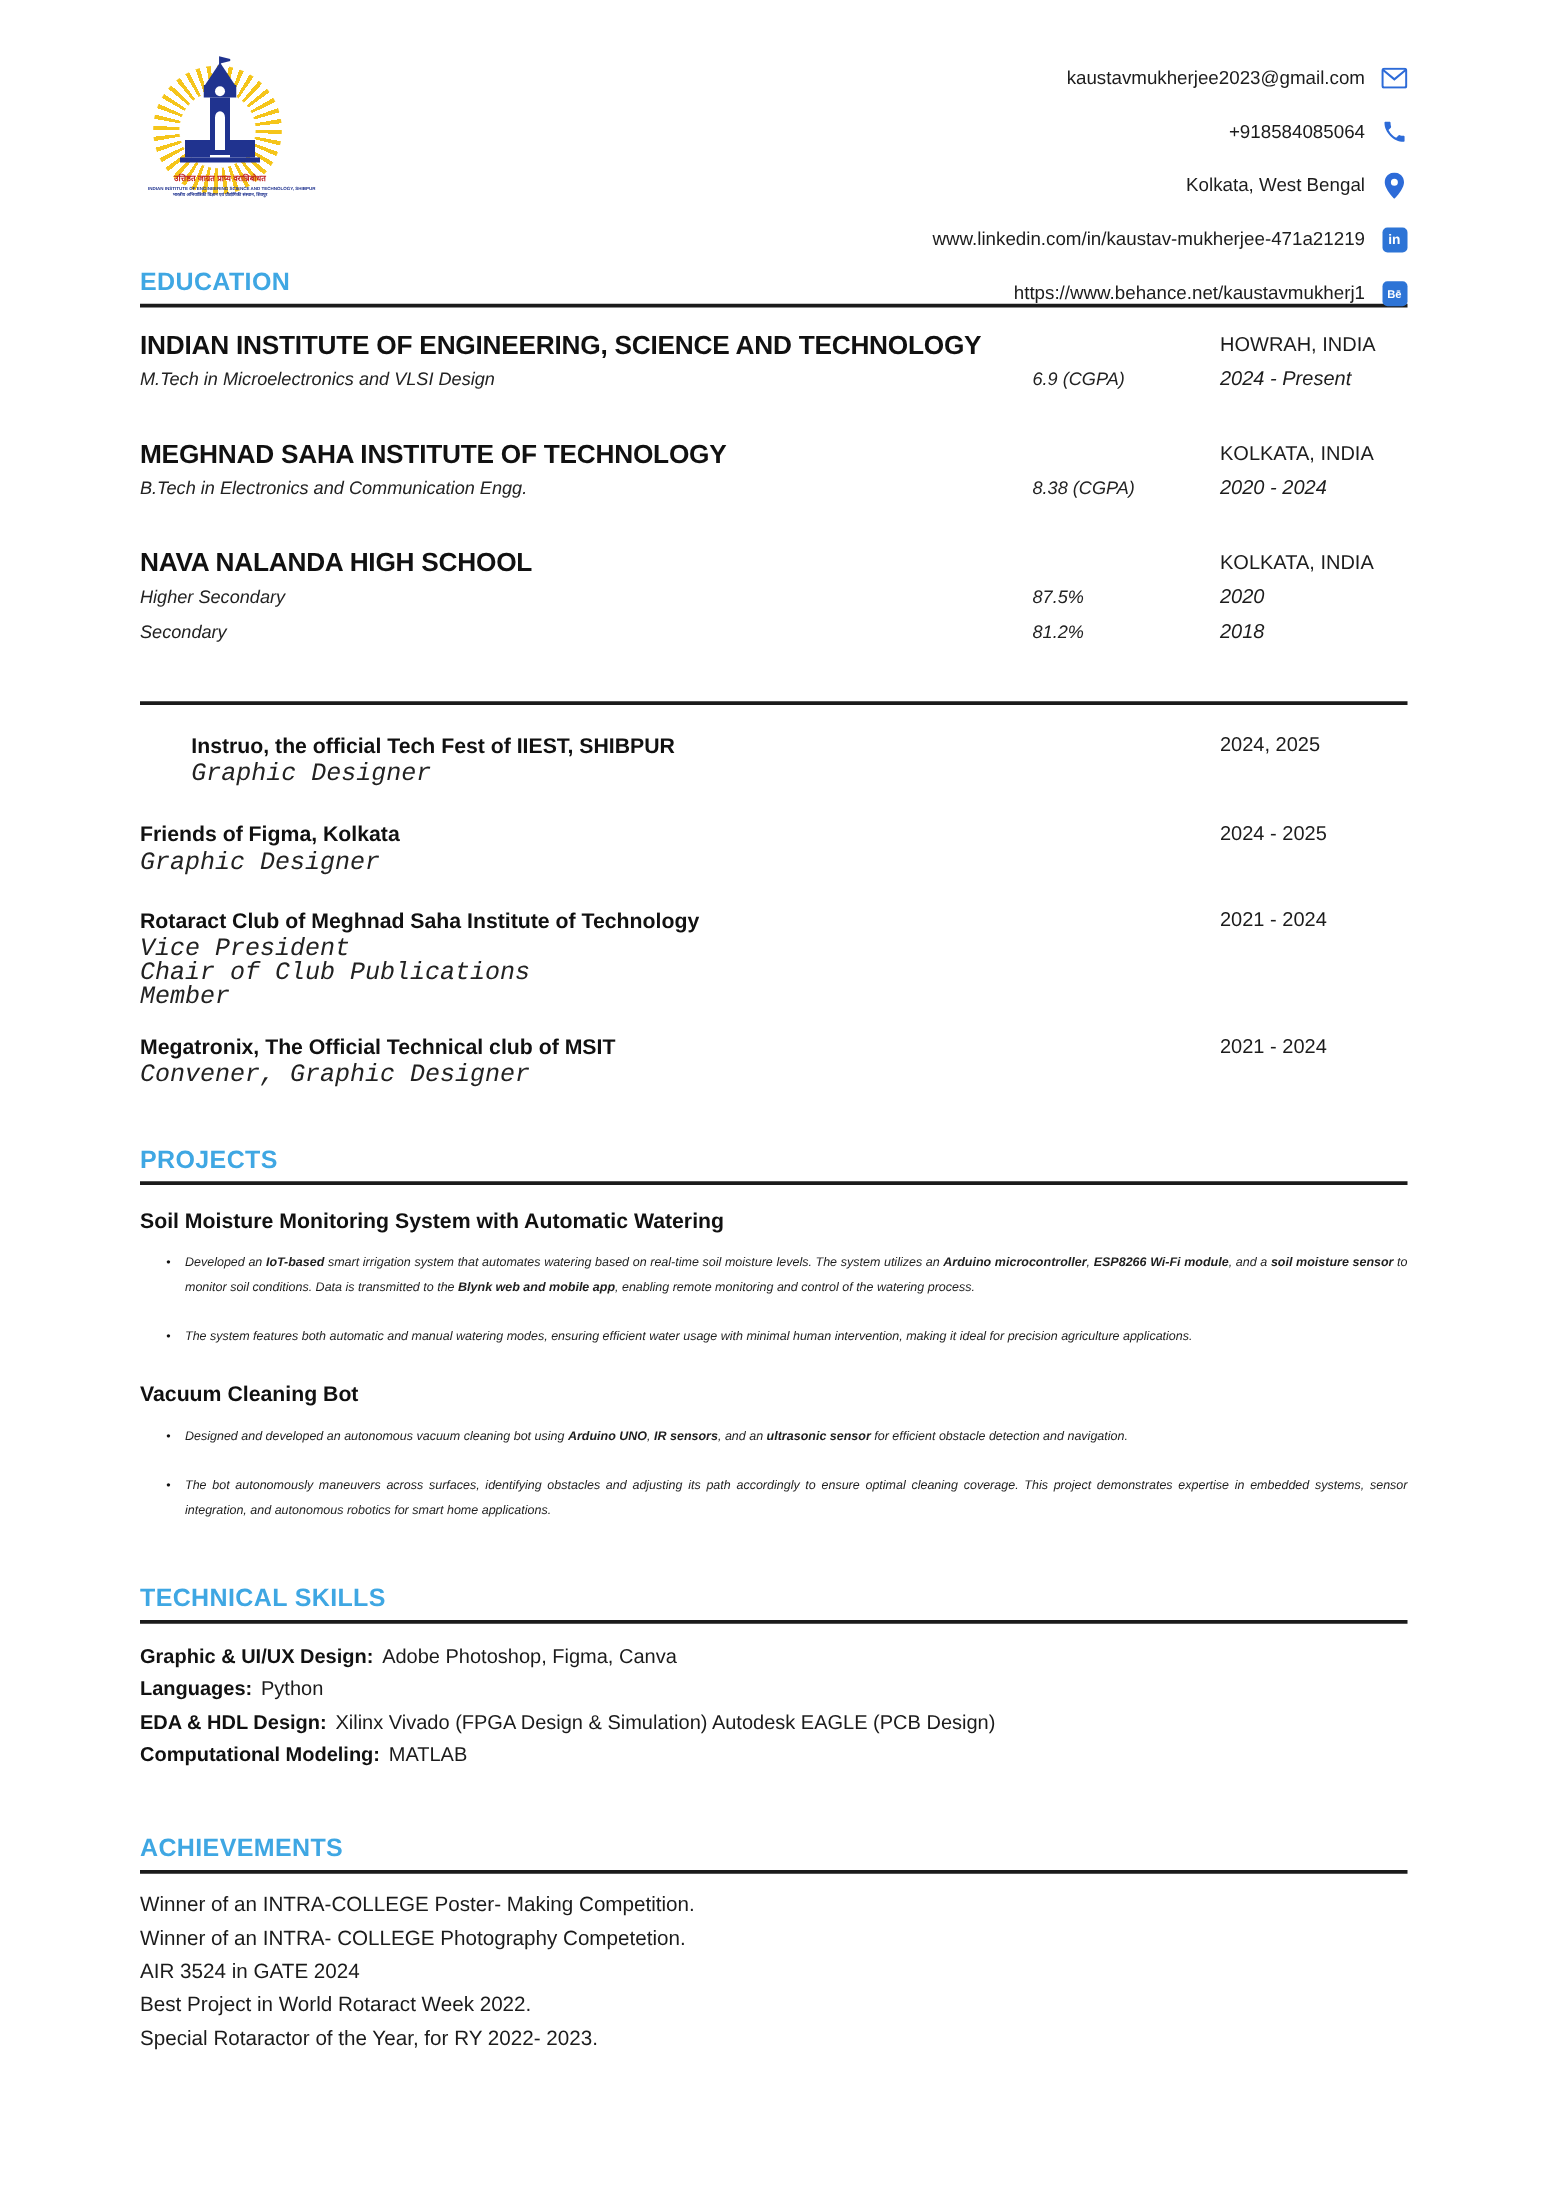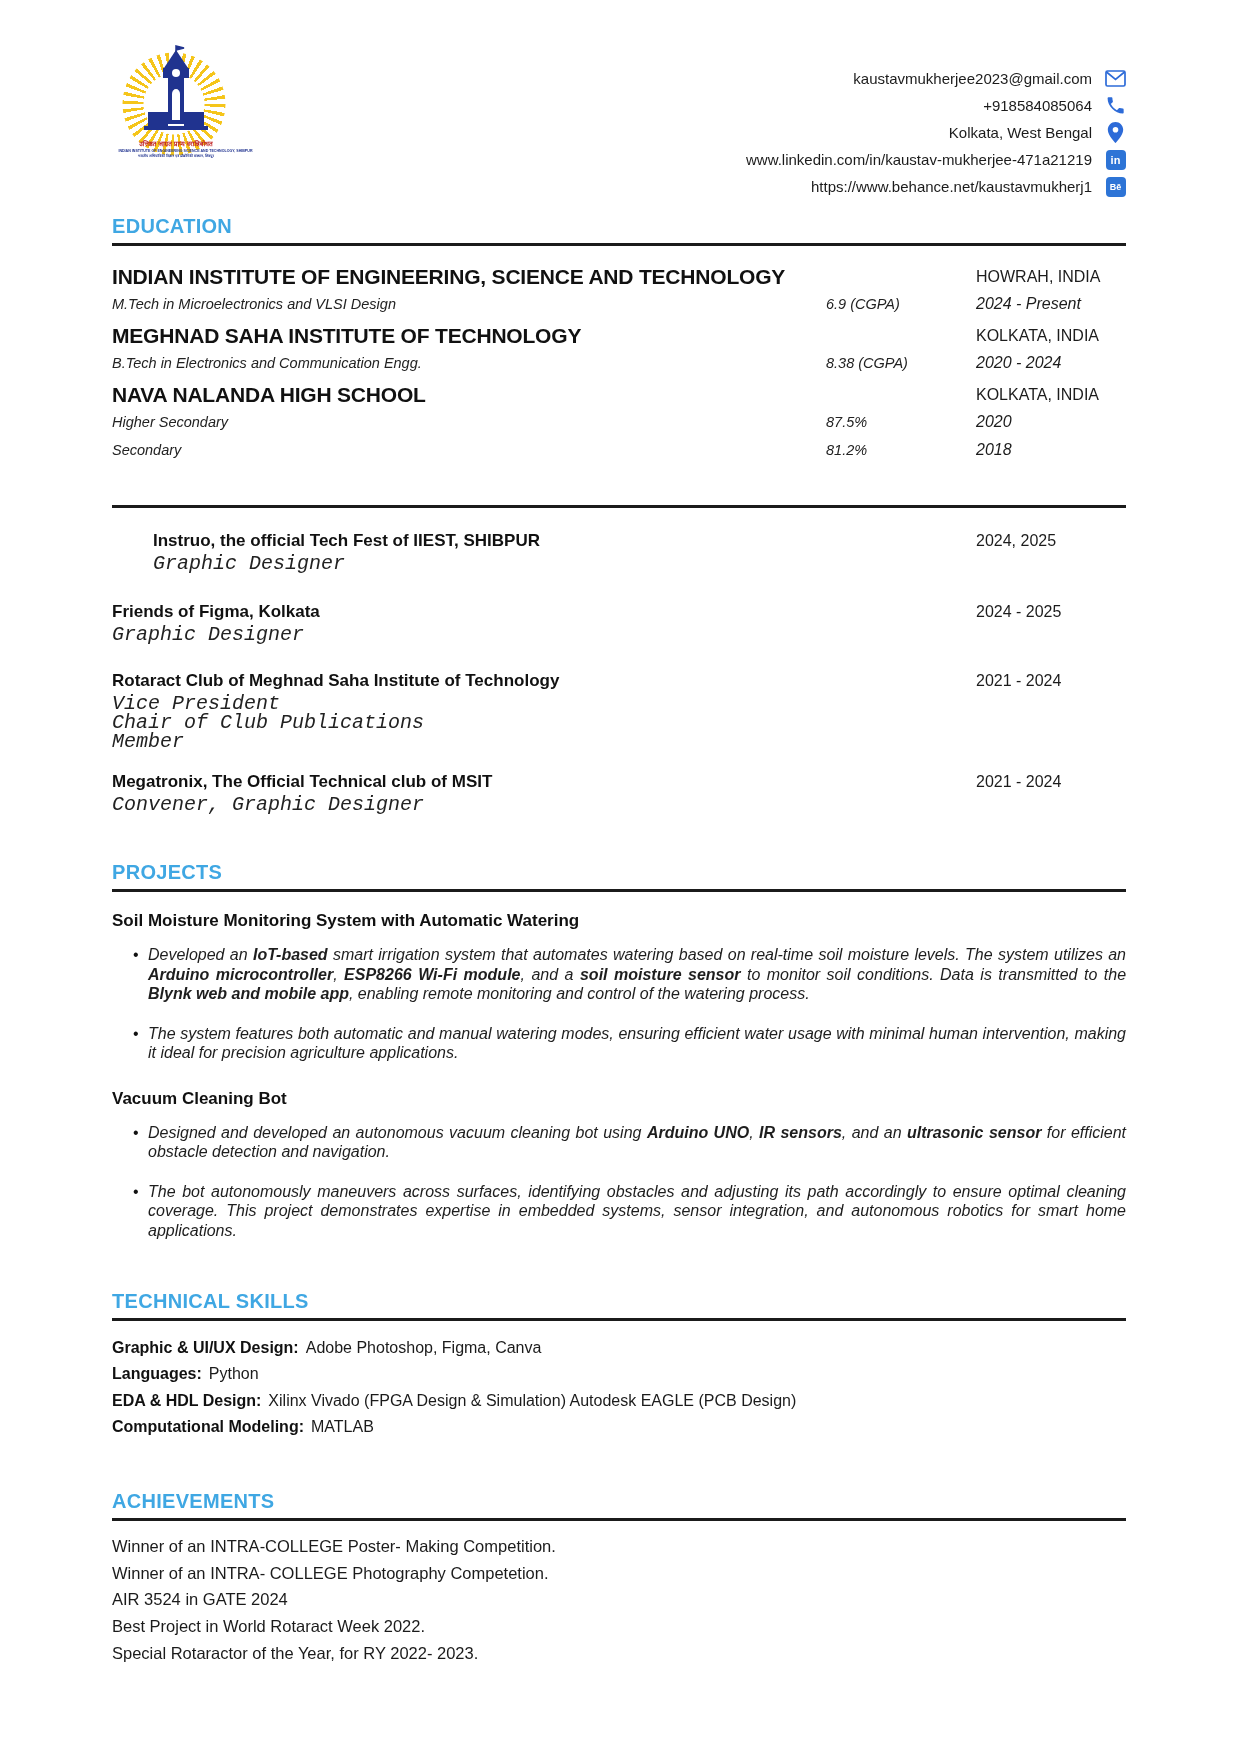--- a/index.html
+++ b/index.html
@@ -19,36 +19,36 @@
     -webkit-mask:radial-gradient(circle, transparent 30px, #000 31px 51px, transparent 52px);
     mask:radial-gradient(circle, transparent 30px, #000 31px 51px, transparent 52px);
   }
   .tower{position:absolute;left:0;top:0;width:124px;height:96px;}
   .logo-line-red{font-size:7px;line-height:8px;color:#c02222;font-weight:700;white-space:nowrap;transform:scale(.92);}
   .logo-line-blue{font-size:4px;line-height:5px;color:#20338F;font-weight:700;white-space:nowrap;transform:scale(.9);}
   .name-block{margin-left:128px;padding-top:2px;}
   .name{margin:0;font-size:43px;line-height:44px;font-weight:700;letter-spacing:-1px;color:#111;}
   .subs{margin-top:9px;}
   .sub{font-size:15px;line-height:23px;color:#222;}
-  .contact{position:absolute;right:0;top:20px;display:flex;flex-direction:column;gap:6px;align-items:flex-end;}
+  .contact{position:absolute;right:0;top:4px;display:flex;flex-direction:column;gap:22px;align-items:flex-end;}
   .crow{display:flex;align-items:center;justify-content:flex-end;gap:13px;height:21px;}
   .ctext{font-size:15px;color:#1c1c1c;white-space:nowrap;}
   .cicon{width:21px;height:21px;display:flex;align-items:center;justify-content:center;}
   .badge{width:20px;height:20px;border-radius:4px;background:#2D74D6;color:#fff;display:flex;align-items:center;justify-content:center;font-weight:700;}
   .badge.in{font-size:11px;}
   .badge.be{font-size:9px;}
 
   
   .sec{margin-left:112px;margin-right:115px;}
   .sec-h{margin:0;font-size:20px;line-height:22px;font-weight:700;color:#3FA7E3;letter-spacing:.3px;}
   .rule{height:3px;background:#1b1b1b;margin-top:6px;}
 
   .sec-education{margin-top:35px;}
   .edu-item{margin-top:20px;}
-  .edu-item + .edu-item{margin-top:12px;}
+  .edu-item + .edu-item{margin-top:40px;}
   .edu-head{display:grid;grid-template-columns:1fr 150px;}
   .school{font-size:21px;line-height:22px;font-weight:700;letter-spacing:-.2px;color:#111;}
   .loc{font-size:16px;line-height:22px;color:#1c1c1c;}
   .edu-row{display:grid;grid-template-columns:714px 150px 1fr;margin-top:7px;}
   .edu-row + .edu-row{margin-top:10px;}
   .program,.score{font-size:14.5px;line-height:18px;font-style:italic;color:#222;}
   .period{font-size:16px;line-height:18px;font-style:italic;color:#1c1c1c;}
 
   .sec-experience{margin-top:46px;}
   .exp-item{display:grid;grid-template-columns:1fr 150px;}
@@ -58,21 +58,21 @@
   .exp-item.m20{margin-top:20px;}
   .org{font-size:17px;line-height:22px;font-weight:700;color:#111;}
   .exp-period{font-size:16px;line-height:22px;color:#1c1c1c;}
   .roles{grid-column:1 / 3;margin-top:2px;}
   .role{font-size:20px;line-height:19px;font-style:italic;color:#222;font-family:Liberation Mono, monospace;}
 
   .sec-projects{margin-top:47px;}
   .proj-title{font-size:17px;line-height:23px;font-weight:700;color:#111;margin-top:17px;}
   .proj-title.m24{margin-top:24px;}
   .bullet{position:relative;margin-top:13px;padding-left:36px;text-align:justify;
-          font-size:16px;line-height:19.5px;font-style:italic;color:#1e1e1e;}
+          font-size:10px;line-height:19.5px;font-style:italic;color:#1e1e1e;}
   .bullet + .bullet{margin-top:20px;}
   .bullet::before{content:"\2022";position:absolute;left:21px;top:0;font-style:normal;color:#111;}
   .b{font-weight:700;}
 
   .sec-skills{margin-top:50px;}
   .skills-list{margin-top:14px;}
   .skill{font-size:16px;line-height:26.3px;color:#1b1b1b;}
   .skill-label{font-weight:700;color:#111;}
   .skill-val{margin-left:7px;}
 

